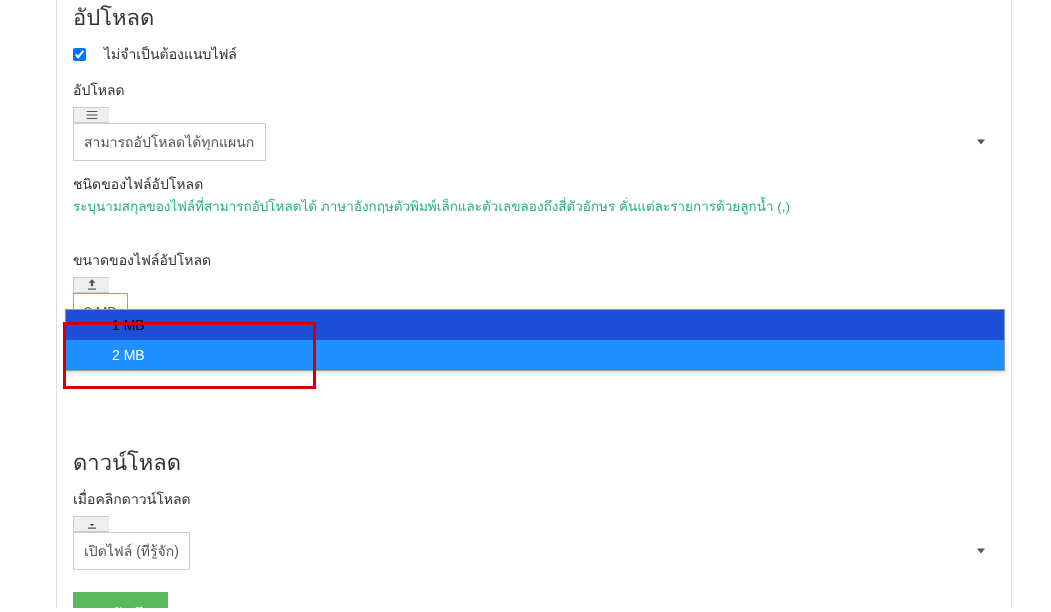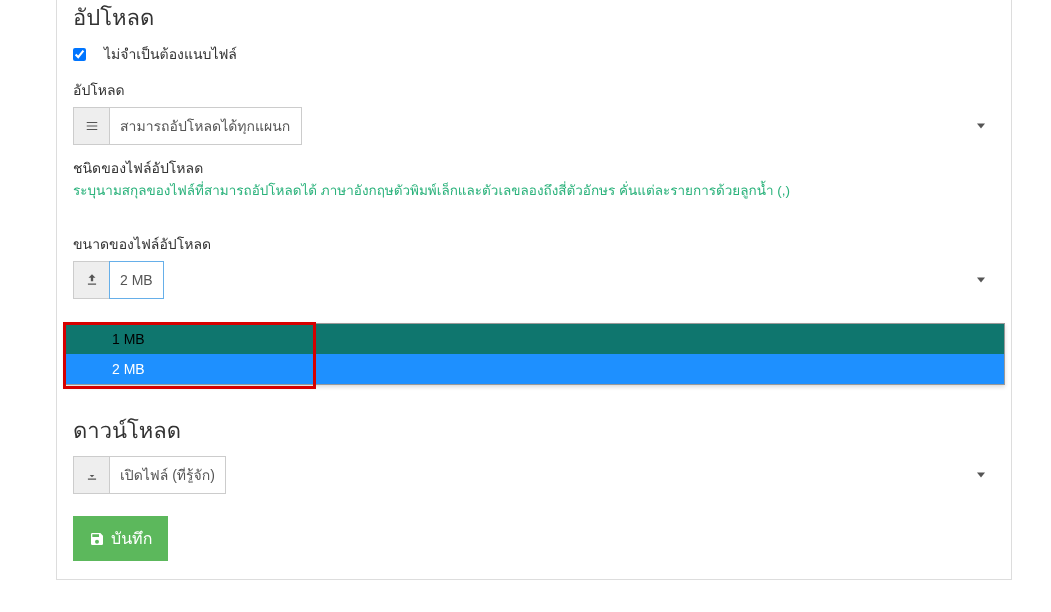--- a/index.html
+++ b/index.html
@@ -43,20 +43,21 @@
   .field-label {
     font-size: 14px;
     color: #333;
     margin-bottom: 6px;
     display: block;
   }
   .input-group {
     display: flex;
     width: 100%;
     margin-bottom: 12px;
+    flex-direction: column;
   }
   .input-addon {
     width: 36px;
     background: #eee;
     border: 1px solid #ccc;
     border-right: none;
     display: flex;
     align-items: center;
     justify-content: center;
     color: #555;
@@ -91,24 +92,24 @@
   }
   .hint {
     font-size: 13.5px;
     color: #2ab27b;
     margin-top: -6px;
     margin-bottom: 32px;
   }
   .dropdown-open {
     position: absolute;
     left: 65px;
-    top: 327px;
+    top: 313px;
     width: 940px;
     border: 1px solid #999;
-    background: #0f766e;
+    background: #1d4ed8;
     box-shadow: 0 2px 4px rgba(0,0,0,0.15);
   }
   .dropdown-option {
     padding: 7px 46px;
     font-size: 14px;
     color: #000;
     cursor: default;
   }
   .dropdown-option.selected {
     background: #1e90ff;
@@ -179,20 +180,21 @@
       </div>
       <div class="select-wrap">
         <select class="select-control focus-border">
           <option>2 MB</option>
         </select>
       </div>
     </div>
 
     <div class="section-header">ดาวน์โหลด</div>
 
+    <label class="field-label">เมื่อคลิกดาวน์โหลด</label>
     <div class="input-group">
       <div class="input-addon">
         <svg viewBox="0 0 24 24">
             <path d="M5 20h14v-2H5v2zM12 2v10H8l4 4 4-4h-4V2h0z"></path>
           </svg>
       </div>
       <div class="select-wrap">
         <select class="select-control">
           <option>เปิดไฟล์ (ที่รู้จัก)</option>
         </select>

